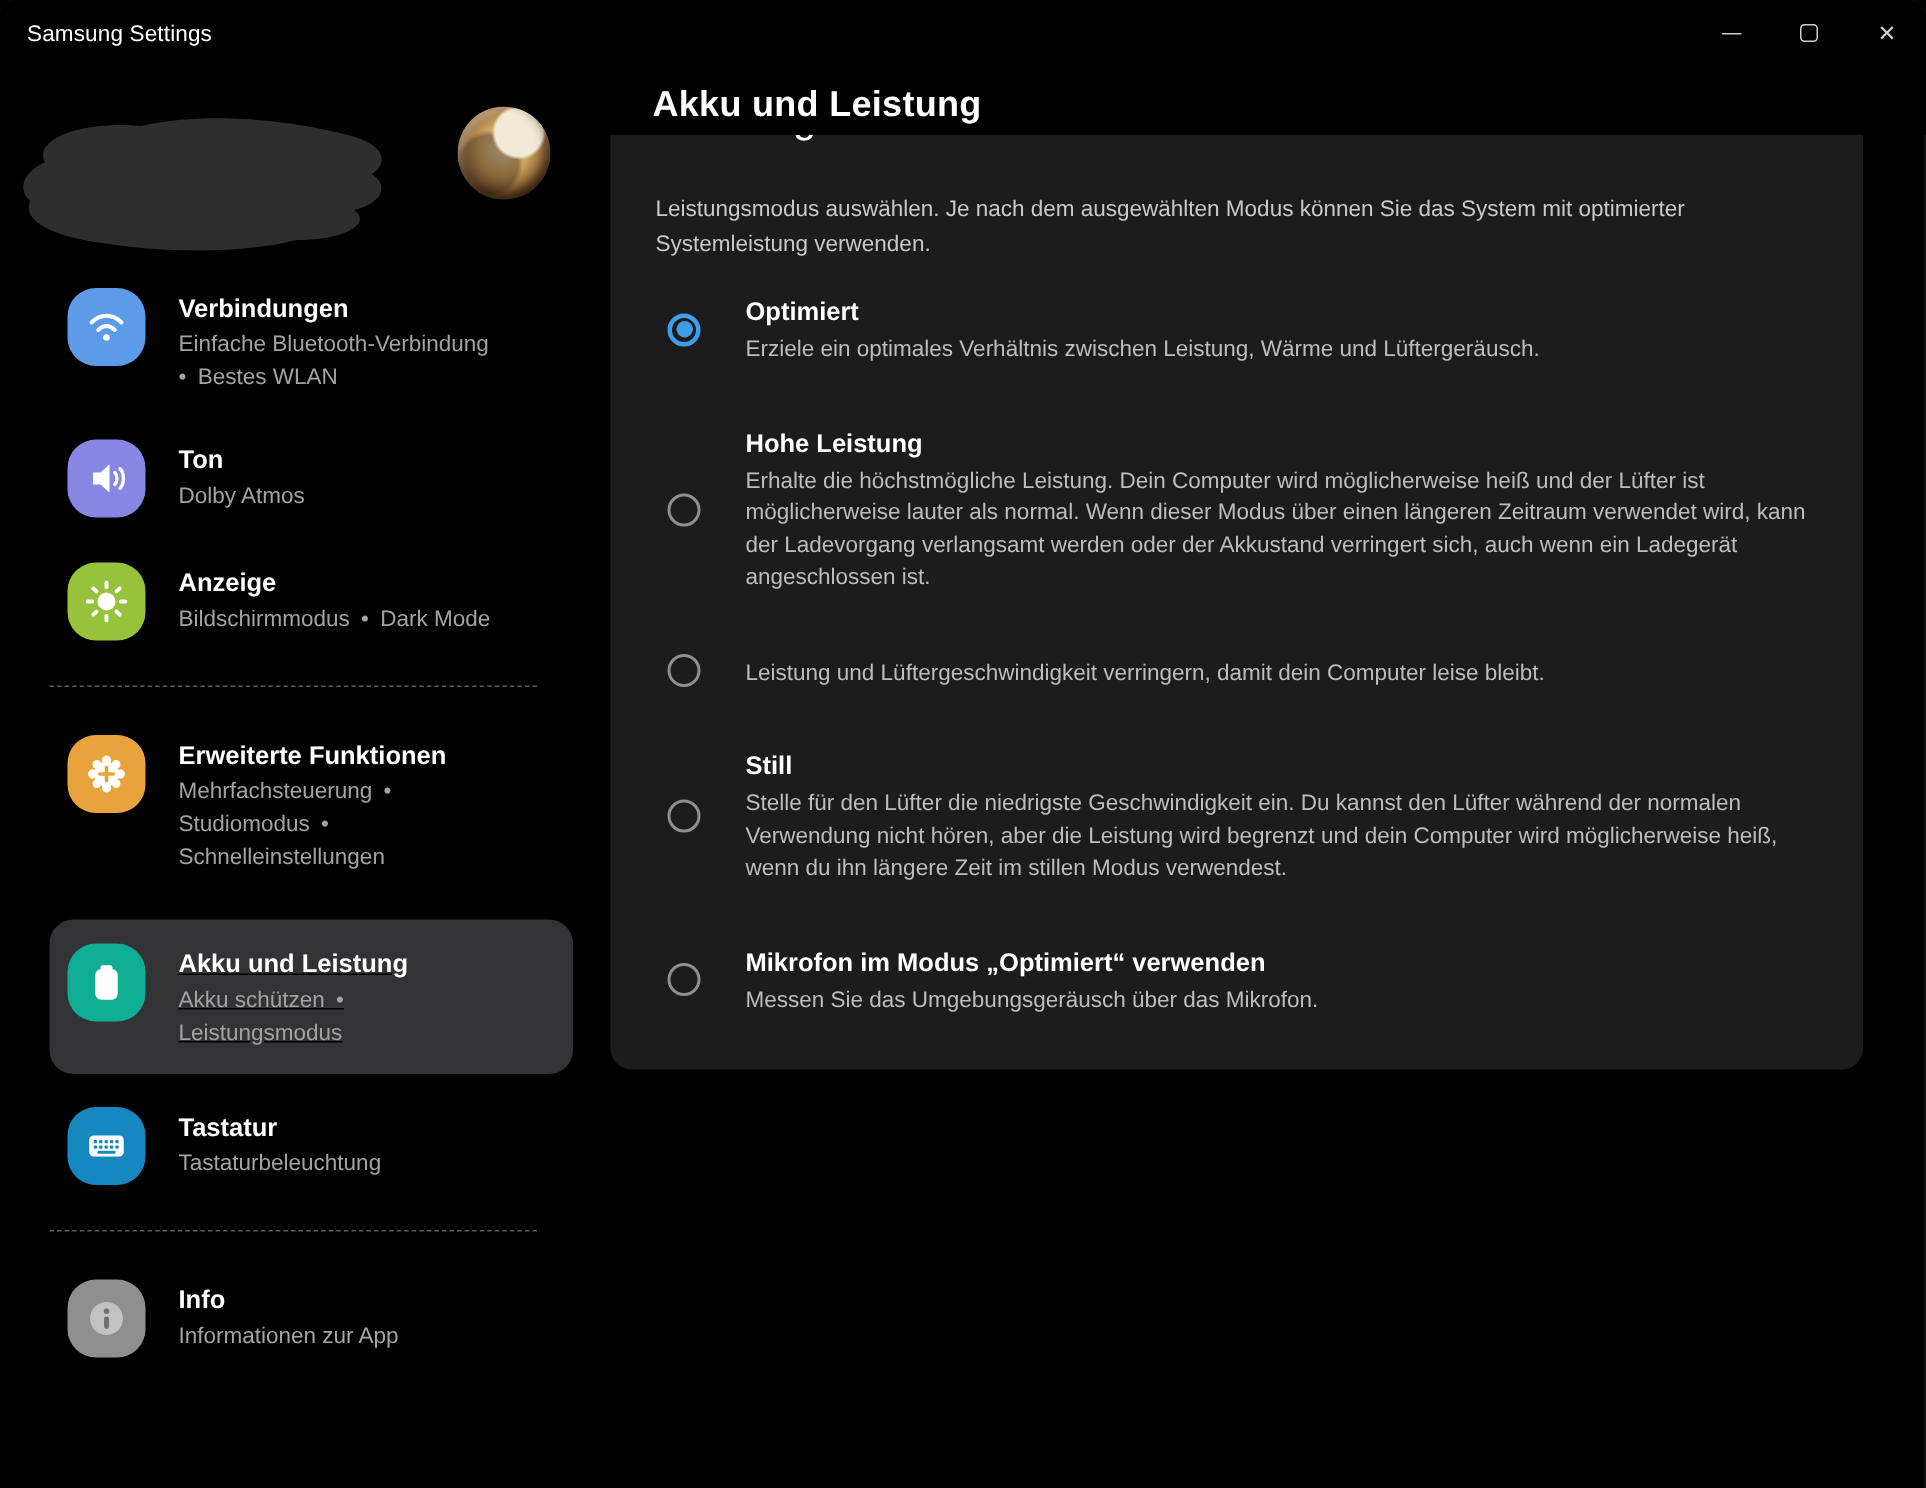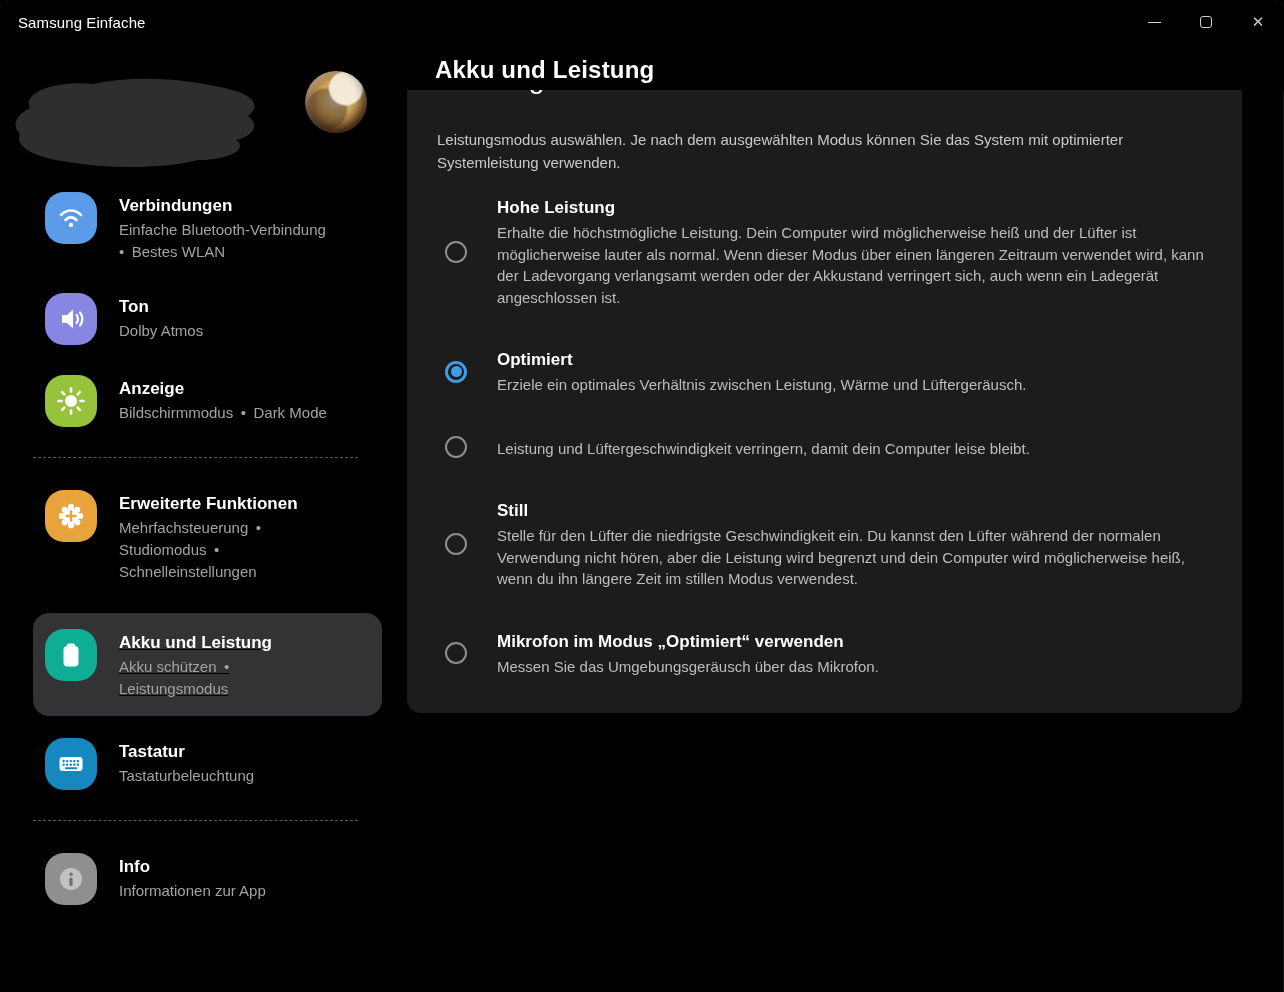--- a/index.html
+++ b/index.html
@@ -68,21 +68,21 @@
 
   
   .icon-svg { display:block; }
 </style>
 </head>
 <body>
 
 <div class="window">
 
   <div class="titlebar">
-    <span class="app-title">Samsung Einfache</span>
+    <span class="app-title">Samsung Settings</span>
     <div class="win-controls">
       <span class="win-btn">
           <span class="mini-glyph"></span>
         </span>
       <span class="win-btn">
           <span class="maxi-glyph"></span>
         </span>
       <span class="win-btn">
           <span>✕</span>
         </span>
@@ -254,32 +254,32 @@
       <div class="cards">
 
 
         <div class="card perf">
           <div class="card-title">Leistungsmodus</div>
           <div class="card-desc">Leistungsmodus auswählen. Je nach dem ausgewählten Modus können Sie das System mit optimierter Systemleistung verwenden.</div>
 
           <div class="options">
 
             <div class="option">
+              <span class="radio checked"></span>
+              <div class="opt-text">
+                <div class="opt-title">Optimiert</div>
+                <div class="opt-desc">Erziele ein optimales Verhältnis zwischen Leistung, Wärme und Lüftergeräusch.</div>
+              </div>
+            </div>
+
+            <div class="option">
               <span class="radio"></span>
               <div class="opt-text">
                 <div class="opt-title">Hohe Leistung</div>
                 <div class="opt-desc">Erhalte die höchstmögliche Leistung. Dein Computer wird möglicherweise heiß und der Lüfter ist möglicherweise lauter als normal. Wenn dieser Modus über einen längeren Zeitraum verwendet wird, kann der Ladevorgang verlangsamt werden oder der Akkustand verringert sich, auch wenn ein Ladegerät angeschlossen ist.</div>
-              </div>
-            </div>
-
-            <div class="option">
-              <span class="radio checked"></span>
-              <div class="opt-text">
-                <div class="opt-title">Optimiert</div>
-                <div class="opt-desc">Erziele ein optimales Verhältnis zwischen Leistung, Wärme und Lüftergeräusch.</div>
               </div>
             </div>
 
             <div class="option">
               <span class="radio"></span>
               <div class="opt-text">
                 <div class="opt-desc">Leistung und Lüftergeschwindigkeit verringern, damit dein Computer leise bleibt.</div>
               </div>
             </div>
 

